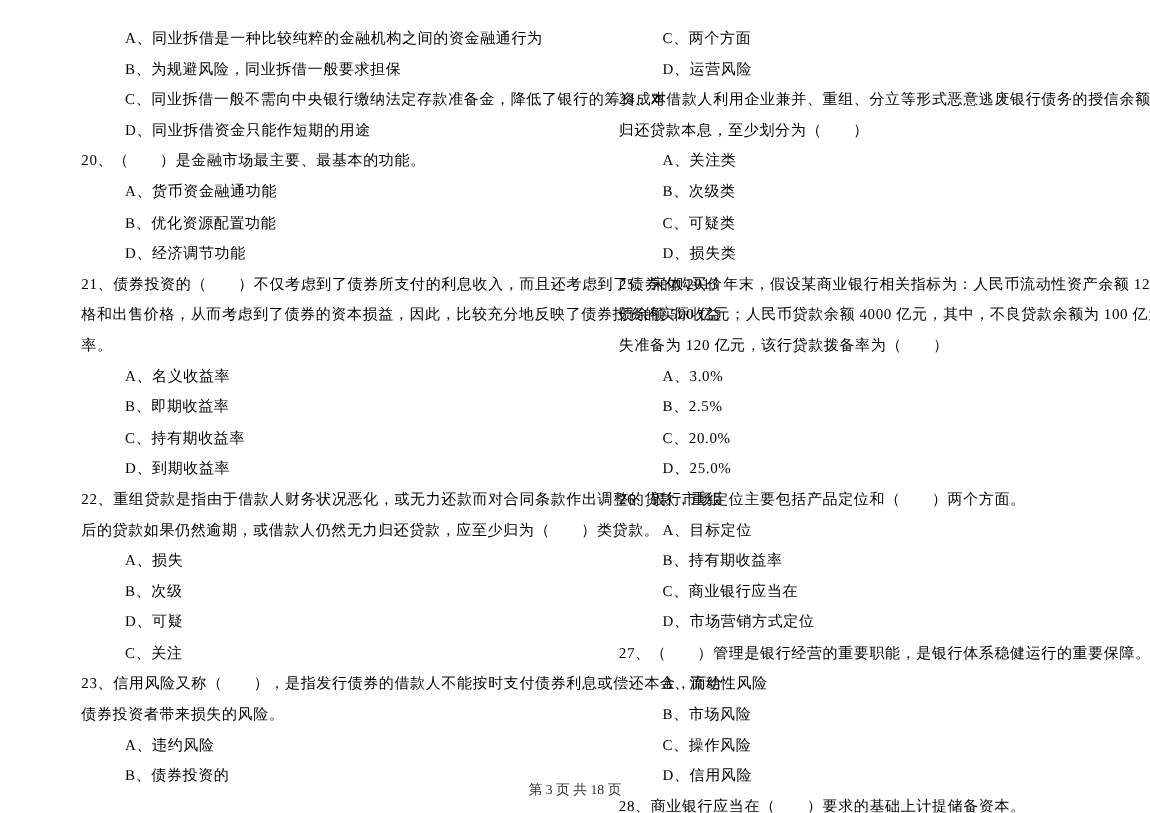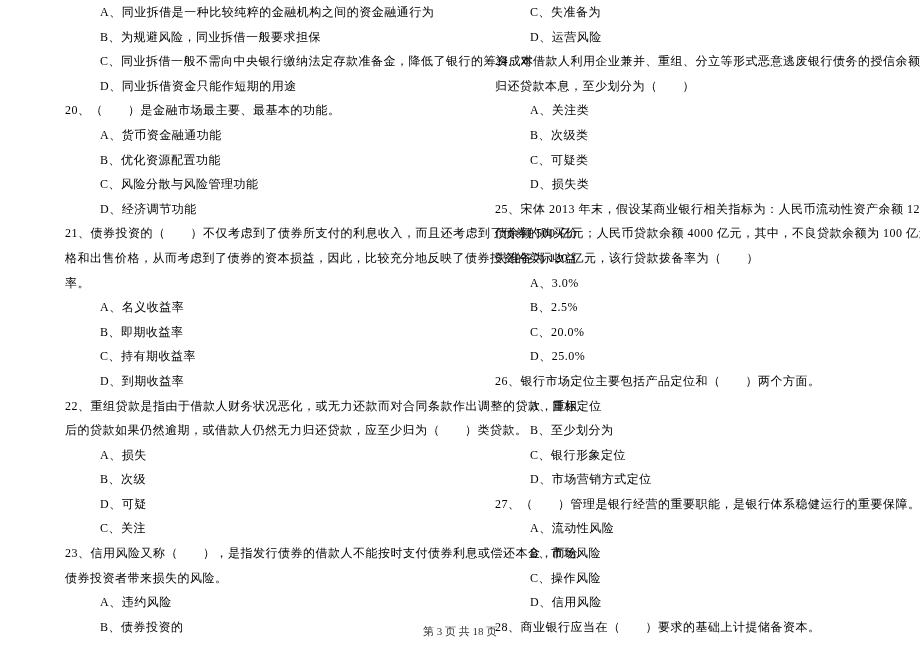--- a/index.html
+++ b/index.html
@@ -8,21 +8,21 @@
       font-family: "SimSun", "宋体", serif;
       font-size: 12px;
       color: #000;
       background: #fff;
       width: 920px;
       height: 650px;
       overflow: hidden;
     }
     .page {
       display: flex;
-      padding: 0 30px 0 30px;
+      padding: 18px 30px 0 30px;
       box-sizing: border-box;
       height: 620px;
     }
     .col {
       width: 50%;
       padding: 0 15px;
       box-sizing: border-box;
     }
     .line {
       line-height: 2.05;
@@ -43,60 +43,59 @@
 
 <div class="page">
   <div class="col">
     <div class="line indent1">A、同业拆借是一种比较纯粹的金融机构之间的资金融通行为</div>
     <div class="line indent1">B、为规避风险，同业拆借一般要求担保</div>
     <div class="line indent1">C、同业拆借一般不需向中央银行缴纳法定存款准备金，降低了银行的筹资成本</div>
     <div class="line indent1">D、同业拆借资金只能作短期的用途</div>
     <div class="line indent0">20、（　　）是金融市场最主要、最基本的功能。</div>
     <div class="line indent1">A、货币资金融通功能</div>
     <div class="line indent1">B、优化资源配置功能</div>
-    <div class="line indent1">C、风险分散与风险管理功能</div>
     <div class="line indent1">D、经济调节功能</div>
     <div class="line indent0">21、债券投资的（　　）不仅考虑到了债券所支付的利息收入，而且还考虑到了债券的购买价</div>
     <div class="line indent0">格和出售价格，从而考虑到了债券的资本损益，因此，比较充分地反映了债券投资的实际收益</div>
     <div class="line indent0">率。</div>
     <div class="line indent1">A、名义收益率</div>
     <div class="line indent1">B、即期收益率</div>
     <div class="line indent1">C、持有期收益率</div>
     <div class="line indent1">D、到期收益率</div>
     <div class="line indent0">22、重组贷款是指由于借款人财务状况恶化，或无力还款而对合同条款作出调整的贷款，重组</div>
     <div class="line indent0">后的贷款如果仍然逾期，或借款人仍然无力归还贷款，应至少归为（　　）类贷款。</div>
     <div class="line indent1">A、损失</div>
     <div class="line indent1">B、次级</div>
     <div class="line indent1">D、可疑</div>
     <div class="line indent1">C、关注</div>
     <div class="line indent0">23、信用风险又称（　　），是指发行债券的借款人不能按时支付债券利息或偿还本金，而给</div>
     <div class="line indent0">债券投资者带来损失的风险。</div>
     <div class="line indent1">A、违约风险</div>
     <div class="line indent1">B、债券投资的</div>
   </div>
   <div class="col">
-    <div class="line indent1">C、失准备为</div>
+    <div class="line indent1">C、两个方面</div>
     <div class="line indent1">D、运营风险</div>
     <div class="line indent0">24、对借款人利用企业兼并、重组、分立等形式恶意逃废银行债务的授信余额，如没有逾期未</div>
     <div class="line indent0">归还贷款本息，至少划分为（　　）</div>
     <div class="line indent1">A、关注类</div>
     <div class="line indent1">B、次级类</div>
     <div class="line indent1">C、可疑类</div>
     <div class="line indent1">D、损失类</div>
     <div class="line indent0">25、宋体 2013 年末，假设某商业银行相关指标为：人民币流动性资产余额 125 亿元，流动性负</div>
     <div class="line indent0">债余额 500 亿元；人民币贷款余额 4000 亿元，其中，不良贷款余额为 100 亿元；提留的贷款损</div>
     <div class="line indent0">失准备为 120 亿元，该行贷款拨备率为（　　）</div>
     <div class="line indent1">A、3.0%</div>
     <div class="line indent1">B、2.5%</div>
     <div class="line indent1">C、20.0%</div>
     <div class="line indent1">D、25.0%</div>
     <div class="line indent0">26、银行市场定位主要包括产品定位和（　　）两个方面。</div>
     <div class="line indent1">A、目标定位</div>
-    <div class="line indent1">B、至少划分为</div>
-    <div class="line indent1">C、银行形象定位</div>
+    <div class="line indent1">B、持有期收益率</div>
+    <div class="line indent1">C、商业银行应当在</div>
     <div class="line indent1">D、市场营销方式定位</div>
     <div class="line indent0">27、（　　）管理是银行经营的重要职能，是银行体系稳健运行的重要保障。</div>
     <div class="line indent1">A、流动性风险</div>
     <div class="line indent1">B、市场风险</div>
     <div class="line indent1">C、操作风险</div>
     <div class="line indent1">D、信用风险</div>
     <div class="line indent0">28、商业银行应当在（　　）要求的基础上计提储备资本。</div>
   </div>
 </div>
 <div class="footer">第 3 页 共 18 页</div>

